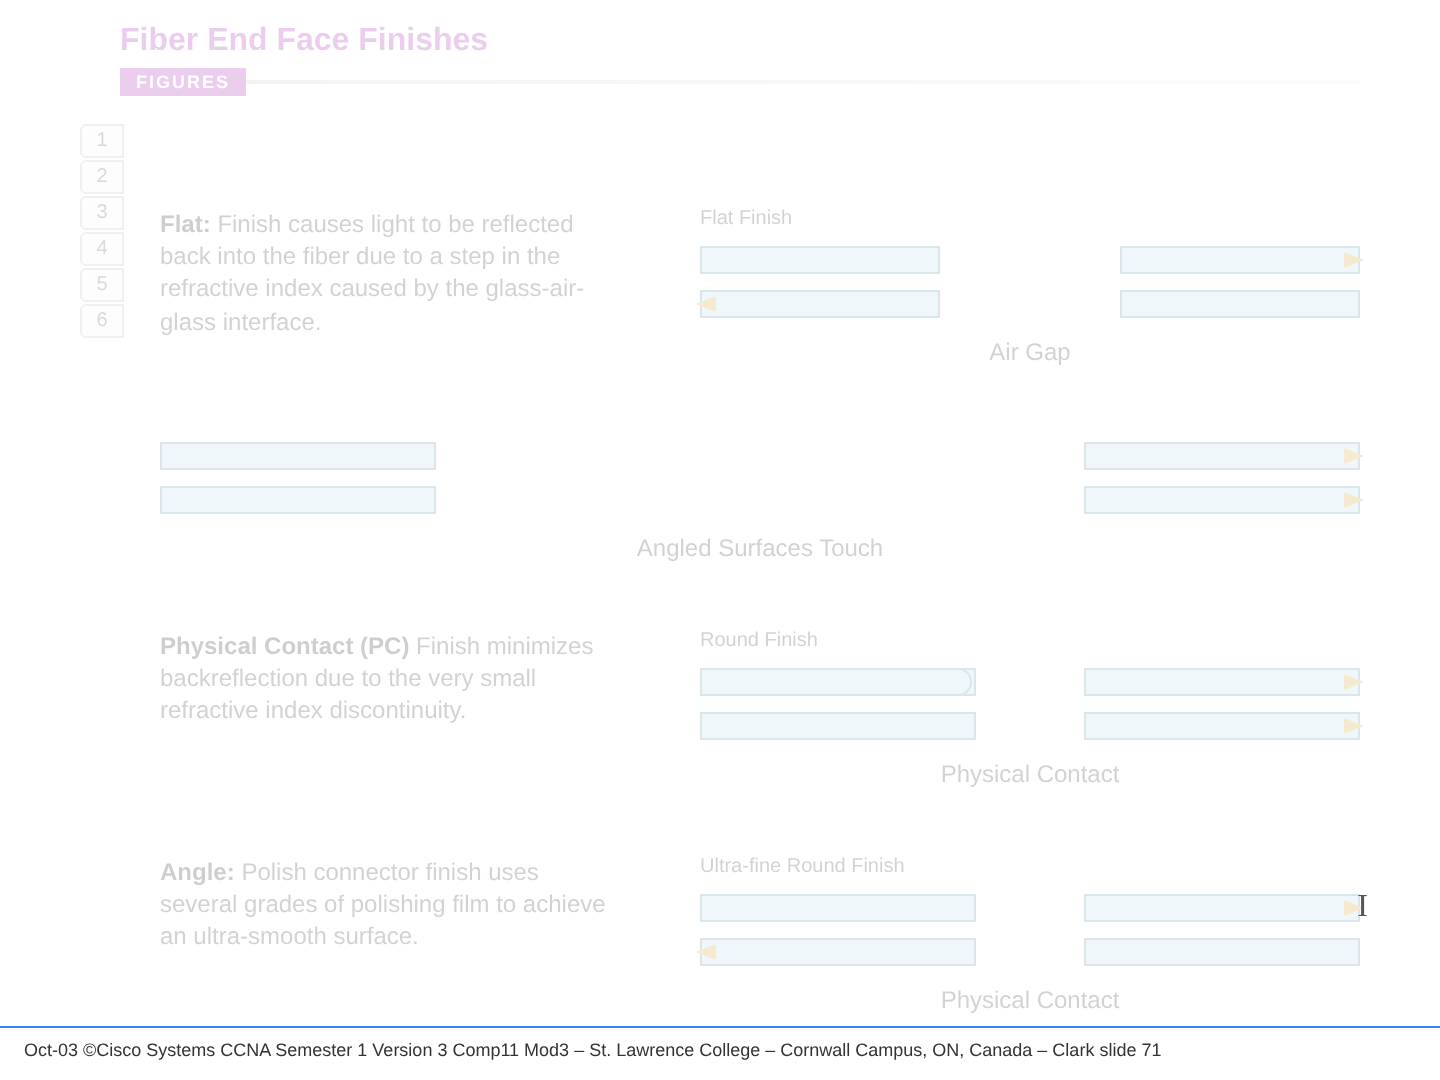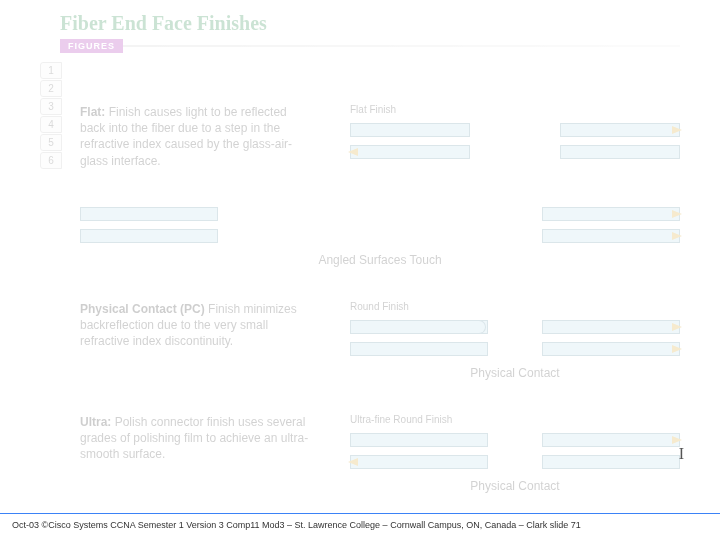--- a/index.html
+++ b/index.html
@@ -11,24 +11,23 @@
     position: relative;
     overflow: hidden;
   }
   .faded {
     opacity: 0.22;
   }
   .title-bar {
     padding: 12px 0 0 60px;
   }
   .title {
-    font-size: 20px;
+    font-size: 16px;
     font-weight: bold;
-    color: #15803d;
-    font-family: Liberation Serif, serif;
+    color: #a21caf;
   }
   .figures-strip {
     margin: 4px 0 0 60px;
     display: flex;
     align-items: center;
   }
   .figures-label {
     background: #a21caf;
     color: #fff;
     font-size: 9px;
@@ -194,20 +193,21 @@
       <div class="diagram">
         <div class="dia-title">Flat Finish</div>
         <div class="fiber-pair gap">
           <div class="fiber top-left"></div>
             <div class="fiber top-right"></div>
           <div class="fiber bot-left"></div>
             <div class="fiber bot-right"></div>
           <div class="arrow right r1"></div>
           <div class="arrow left r2"></div>
         </div>
+        <div class="dia-caption">Air Gap</div>
       </div>
     </div>
 
     <div class="row">
       <div class="diagram">
         <div class="fiber-pair touch">
           <div class="fiber top-left"></div>
             <div class="fiber top-right"></div>
           <div class="fiber bot-left"></div>
             <div class="fiber bot-right"></div>
@@ -234,21 +234,21 @@
             <div class="fiber bot-right"></div>
           <div class="arrow right r1"></div>
           <div class="arrow right r2"></div>
         </div>
         <div class="dia-caption">Physical Contact</div>
       </div>
     </div>
 
     <div class="row">
       <div class="desc">
-        <b>Ultra:</b>
+        <b>Angle:</b>
         <span>Polish connector finish uses several grades of polishing film to achieve an ultra-smooth surface.</span>
       </div>
       <div class="diagram">
         <div class="dia-title">Ultra-fine Round Finish</div>
         <div class="fiber-pair touch">
           <div class="fiber top-left"></div>
             <div class="fiber top-right"></div>
           <div class="fiber bot-left"></div>
             <div class="fiber bot-right"></div>
           <div class="arrow right r1"></div>

